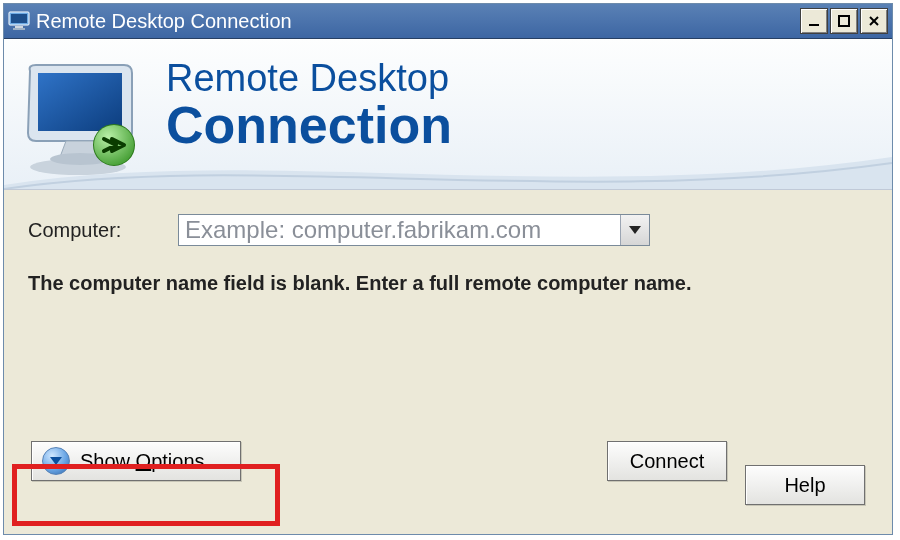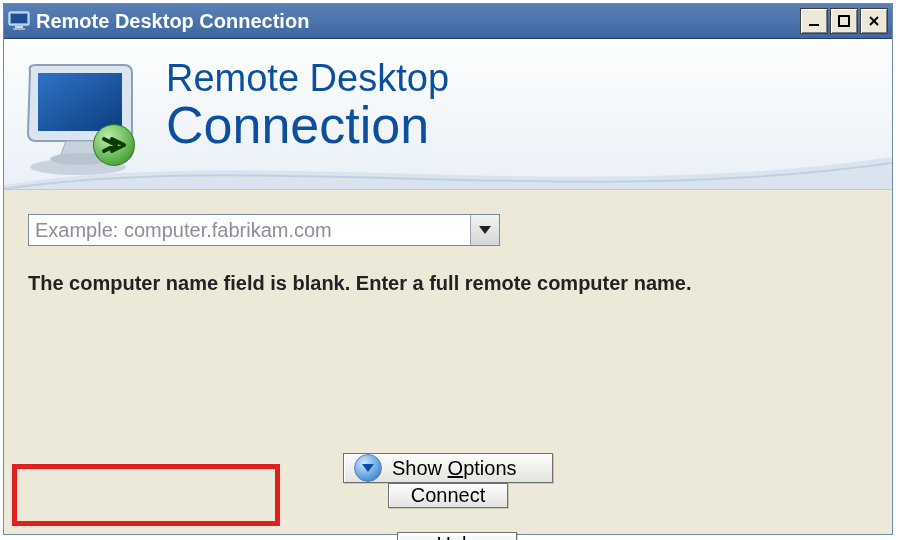--- a/index.html
+++ b/index.html
@@ -6,54 +6,54 @@
   body{background:#fff;width:900px;height:540px;overflow:hidden;}
 
   .window{width:890px;height:532px;margin:3px;border:1px solid #6d8bab;background:#ece9d8;box-sizing:border-box;}
 
   
   .titlebar{height:34px;background:linear-gradient(to bottom,#5a81b5 0%,#3d66a3 100%);
             display:flex;align-items:center;justify-content:space-between;
             padding:0 4px;border-bottom:1px solid #273f63;}
   .titlebar-left{display:flex;align-items:center;gap:6px;}
   .title-icon svg{display:block;}
-  .title-text{color:#fff;font-weight:bold;font-size:20px;}
+  .title-text{color:#fff;font-weight:normal;font-size:20px;}
   .titlebar-buttons{display:flex;gap:2px;}
   .winbtn{width:26px;height:24px;background:#ece9d8;border:1px solid #404040;
           display:flex;align-items:center;justify-content:center;cursor:pointer;
           box-shadow:inset 1px 1px 0 #fff, inset -1px -1px 0 #808080;}
   .winbtn svg{display:block;}
 
   
   .banner{height:150px;background:linear-gradient(to bottom,#fdfefe 0%,#e9f0f7 100%);
           position:relative;border-bottom:1px solid #c0c9d7;overflow:hidden;}
   .banner-icon{position:absolute;left:16px;top:20px;}
   .banner-text{position:absolute;left:162px;top:20px;color:#0b4f9e;}
   .banner-line1{font-size:38px;font-weight:400;line-height:1.05;}
-  .banner-line2{font-size:52px;font-weight:400;line-height:1.0;}
+  .banner-line2{font-size:52px;font-weight:700;line-height:1.0;}
   .banner-swoosh{position:absolute;left:0;right:0;bottom:-6px;height:50px;
                  pointer-events:none;}
 
   
   .body{padding:24px 24px 16px 24px;font-size:20px;color:#222;}
   .row{display:flex;align-items:center;margin-bottom:24px;}
   .label{width:150px;}
   .combo{position:relative;width:472px;height:32px;}
   .combo input{width:100%;height:100%;box-sizing:border-box;padding:2px 34px 2px 6px;
-               font-size:20px;border:1px solid #7a8a99;background:#fff;color:#000;}
+               font-size:24px;border:1px solid #7a8a99;background:#fff;color:#000;}
   .combo input::placeholder{color:#8a8f98;}
   .combo-btn{position:absolute;right:1px;top:1px;width:28px;height:30px;
              background:linear-gradient(#f2f2f2,#d6d6d6);border-left:1px solid #9aa4b2;
              display:flex;align-items:center;justify-content:center;cursor:pointer;}
   .value{color:#222;}
   .hint{line-height:1.35;margin-top:18px;font-weight:bold;}
 
   
-  .footer{position:absolute;left:3px;right:3px;bottom:3px;height:78px;
-          padding:0 24px;display:flex;align-items:center;box-sizing:border-box;flex-direction:column;}
+  .footer{position:absolute;left:3px;right:3px;bottom:15px;height:78px;
+          padding:0 24px;display:flex;align-items:flex-start;box-sizing:border-box;}
   .footer-spacer{flex:1;}
   .btn{height:40px;background:linear-gradient(#fdfdfd,#e3e3e0);border:1px solid #707070;
        box-shadow:inset 1px 1px 0 #fff, 1px 1px 0 rgba(0,0,0,.15);
        font-size:20px;padding:0 8px;display:flex;align-items:center;justify-content:center;
        cursor:pointer;min-width:120px;}
   .btn + .btn{margin-left:18px;margin-top:24px;}
   .options-btn{min-width:210px;gap:10px;padding:0 18px 0 10px;justify-content:flex-start;}
   .options-btn .lbl .ul{text-decoration:underline;}
   .highlight-box{position:absolute;left:8px;bottom:8px;width:268px;height:62px;
                  border:5px solid #e02020;box-sizing:border-box;pointer-events:none;}
@@ -132,20 +132,21 @@
     </div>
     <svg class="banner-swoosh" viewBox="0 0 888 50" preserveAspectRatio="none">
       <path d="M0 40 C 260 0 560 60 888 12 L888 50 L0 50 Z" fill="#d9e4ef"></path>
       <path d="M0 44 C 260 6 560 64 888 18" fill="none" stroke="#c1d0e0" stroke-width="2"></path>
     </svg>
   </div>
 
   <div class="body">
 
     <div class="row">
+      <div class="label">Computer:</div>
       <div class="combo">
         <input type="text" placeholder="Example: computer.fabrikam.com" value="" style="">
         <div class="combo-btn">
           <svg width="12" height="8">
             <polygon points="0,0 12,0 6,8" fill="#222"></polygon>
           </svg>
         </div>
       </div>
     </div>
 

